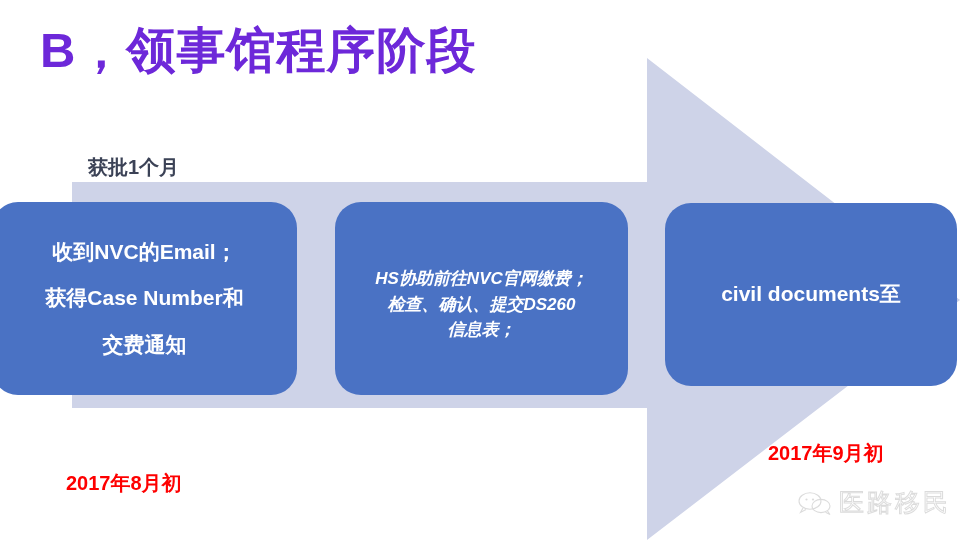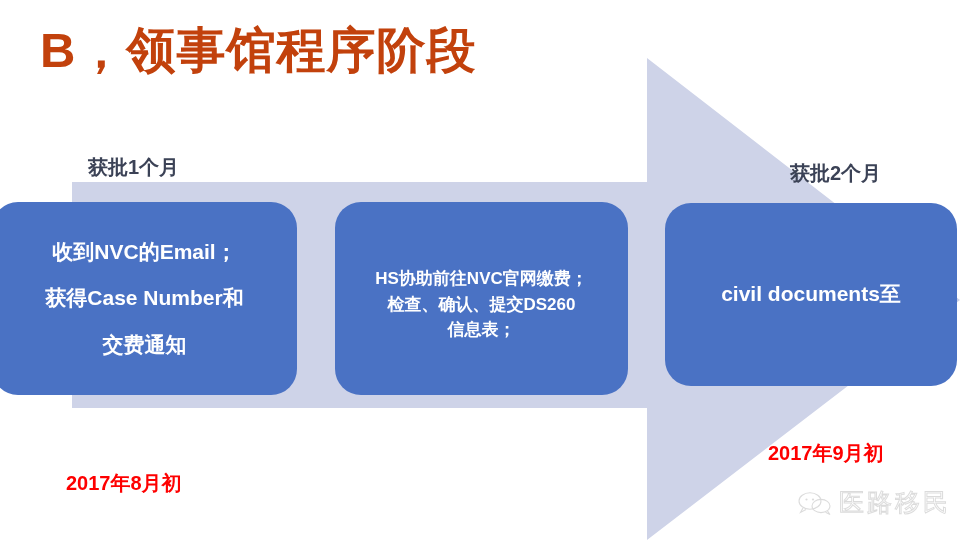--- a/index.html
+++ b/index.html
@@ -16,21 +16,21 @@
     font-family: "Liberation Sans", "DejaVu Sans", sans-serif;
   }
 
   
   #slide-title {
     position: absolute;
     left: 40px;
     top: 22px;
     font-size: 49px;
     font-weight: bold;
-    color: #c2410c;
+    color: #6d28d9;
     letter-spacing: 1px;
     white-space: nowrap;
     line-height: 1.15;
   }
 
   
   #arrow-shape {
     position: absolute;
     left: 0;
     top: 0;
@@ -78,21 +78,21 @@
   #step-1 .step-line { line-height: 1.35; margin: 9px 0; }
 
   #step-2 {
     left: 335px;
     top: 202px;
     width: 293px;
     height: 193px;
     padding: 8px 6px;
     font-size: 17px;
   }
-  #step-2 .step-line { line-height: 1.5; }
+  #step-2 .step-line { line-height: 1.5; font-style: italic; }
   #step-2 .step-line.gap { margin-top: 12px; }
 
   #step-3 {
     left: 665px;
     top: 203px;
     width: 292px;
     height: 183px;
     padding: 8px 6px;
     font-size: 21px;
   }
@@ -135,21 +135,20 @@
 
 <div id="slide">
 
   <svg id="arrow-shape" viewBox="0 0 960 540" aria-hidden="true">
     <polygon points="72,182 647,182 647,58 960,300 647,540 647,408 72,408" fill="#ced3e8"></polygon>
   </svg>
 
   <div id="slide-title">B，领事馆程序阶段</div>
 
   <div class="duration-label" id="label-left">获批1个月</div>
-  <div class="duration-label" id="label-right">获批2个月</div>
 
   <div class="step-box" id="step-1">
     <div class="step-line">收到NVC的Email；</div>
     <div class="step-line">获得Case Number和</div>
     <div class="step-line">交费通知</div>
   </div>
 
   <div class="step-box" id="step-2">
     <div class="step-line gap">HS协助前往NVC官网缴费；</div>
     <div class="step-line">检查、确认、提交DS260</div>

